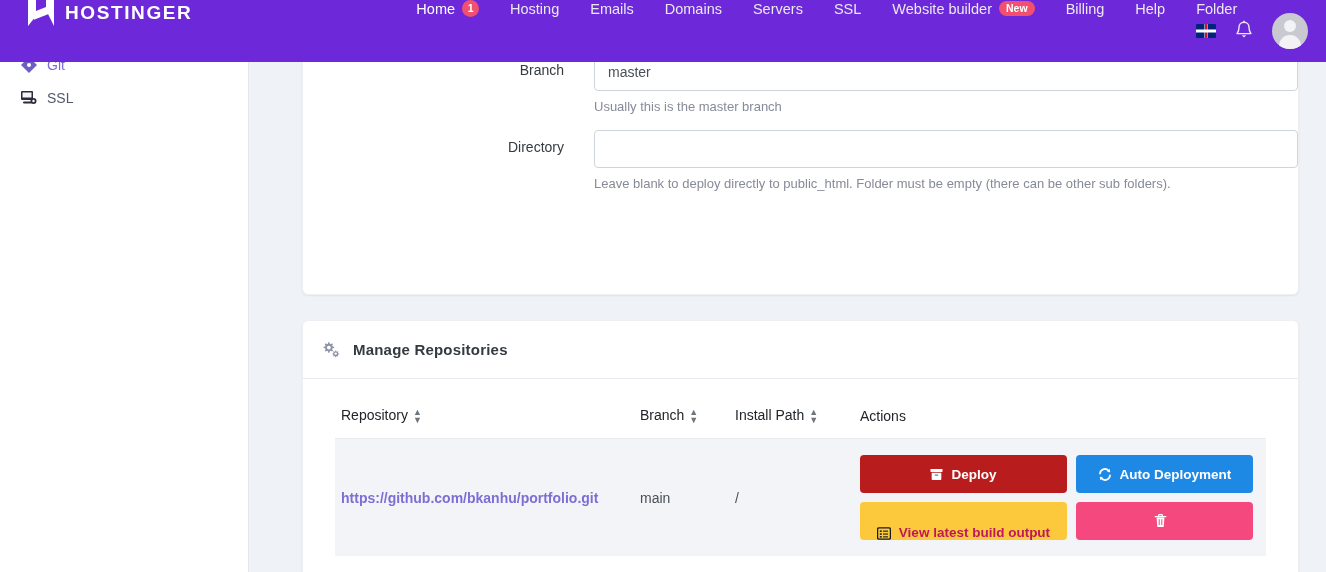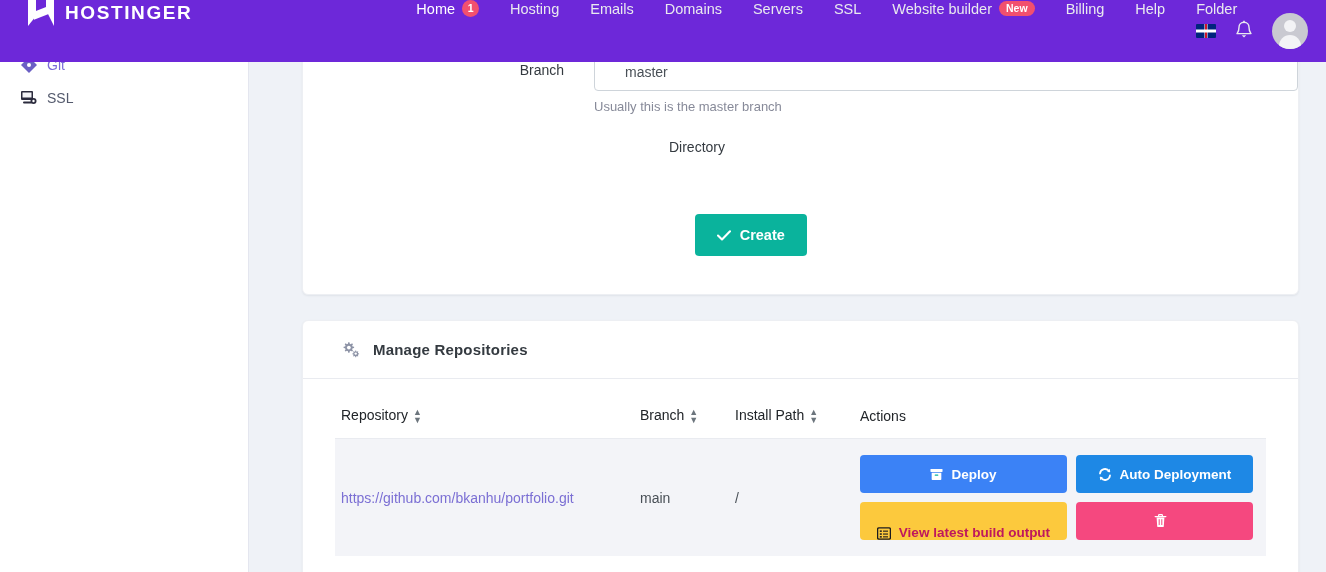--- a/index.html
+++ b/index.html
@@ -173,21 +173,21 @@
   .form-label {
     width: 452px; text-align: right;
     padding-right: 30px;
     font-size: 14px; color: #343a40;
     padding-top: 9px;
   }
   .form-field { width: 704px; }
   .form-input {
     width: 704px; height: 38px;
     border: 1px solid #ced4da; border-radius: 4px;
-    padding: 0 30px; font-size: 14px;
+    padding: 0 13px; font-size: 14px;
     font-family: "Liberation Sans", sans-serif;
     color: #495057; background: #fff;
     outline: none;
   }
   .form-input::placeholder { color: #8a9099; }
   .form-help {
     font-size: 13px; color: #878a99;
     margin-top: 8px;
   }
   .btn-create {
@@ -196,21 +196,21 @@
     height: 42px; padding: 0 22px;
     font-size: 14.5px; font-weight: bold;
     font-family: "Liberation Sans", sans-serif;
     display: inline-flex; align-items: center; gap: 9px;
     cursor: pointer;
   }
 
   
   .card-head {
     height: 58px; display: flex; align-items: center;
-    padding-left: 38px; gap: 13px;
+    padding-left: 18px; gap: 13px;
     border-bottom: 1px solid #e9ebf0;
   }
   .card-head-title {
     font-size: 15px; font-weight: bold; color: #343a40;
     letter-spacing: .2px;
   }
   .table-wrap { padding: 0 32px; }
   .tbl { width: 100%; border-collapse: collapse; }
   .tbl th {
     text-align: left; font-size: 14px; font-weight: normal;
@@ -222,37 +222,37 @@
     font-size: 14px; color: #495057;
     padding: 16px 0; vertical-align: middle;
     background: #f3f4f8;
   }
   .sort-arrows {
     display: inline-block; margin-left: 5px;
     font-size: 9px; line-height: 8px; color: #6c757d;
     vertical-align: middle;
   }
   .repo-link { color: #7b6fd4; text-decoration: none; cursor: pointer; }
-  .col-repo { width: 305px; padding-left: 6px !important; }
+  .col-repo { width: 305px; padding-left: 6px !important; font-weight: bold; }
   .col-branch { width: 95px; }
   .col-path { width: 125px; }
 
   .actions-grid {
     display: grid;
     grid-template-columns: 207px 177px;
     gap: 9px;
   }
   .abtn {
     height: 38px; border: none; border-radius: 4px;
     font-size: 13.5px; font-weight: bold; color: #fff;
     font-family: "Liberation Sans", sans-serif;
     display: flex; align-items: center; justify-content: center; gap: 8px;
     cursor: pointer; white-space: nowrap;
   }
-  .abtn-deploy { background: #3b82f6; }
+  .abtn-deploy { background: #b91c1c; }
   .abtn-auto   { background: #1e88e5; align-items: center; }
   .abtn-build  { background: #fcc93d; color: #be185d; align-items: flex-end; }
   .abtn-delete { background: #f5487f; }
 
   svg { display: block; }
 </style>
 </head>
 <body>
 
 <div class="sidebar">
@@ -290,35 +290,26 @@
     <div class="form-row" style="top:222px;">
       <div class="form-label">Branch</div>
       <div class="form-field">
         <input class="form-input" type="text" value="master" style="">
         <div class="form-help">Usually this is the master branch</div>
       </div>
     </div>
 
     <div class="form-row" style="top:299px;">
       <div class="form-label">Directory</div>
-    </div>
-
-    <div class="form-row" style="top:383px;">
-      <div class="form-label" style="padding-top:0;"></div>
       <div class="form-field">
-        <button class="btn-create">
-          <span>
-            <svg width="14" height="11" viewBox="0 0 14 11">
-              <path d="M1 5.5 L5 9.5 L13 1.3" stroke="#fff" stroke-width="2.1" fill="none" stroke-linecap="round" stroke-linejoin="round"></path>
-            </svg>
-          </span>
-          <span>Create</span>
-        </button>
+        <input class="form-input" type="text" value="" style="">
+        <div class="form-help">Leave blank to deploy directly to public_html. Folder must be empty (there can be other sub folders).</div>
       </div>
     </div>
+
 
   </div>
 
   <div class="card card-manage">
 
     <div class="card-head">
       <span>
         <svg width="19" height="17" viewBox="0 0 19 17">
           <path d="M7.2 1.2 l1.3 0 .25 1.5 1.05.45 1.25-.85.95.95-.85 1.25.45 1.05 1.5.25 0 1.3-1.5.25-.45 1.05.85 1.25-.95.95-1.25-.85-1.05.45-.25 1.5-1.3 0-.25-1.5-1.05-.45-1.25.85-.95-.95.85-1.25-.45-1.05-1.5-.25 0-1.3 1.5-.25.45-1.05-.85-1.25.95-.95 1.25.85 1.05-.45z" fill="#8d93a6"></path>
           <circle cx="7.85" cy="6.6" r="1.9" fill="#fff"></circle>

